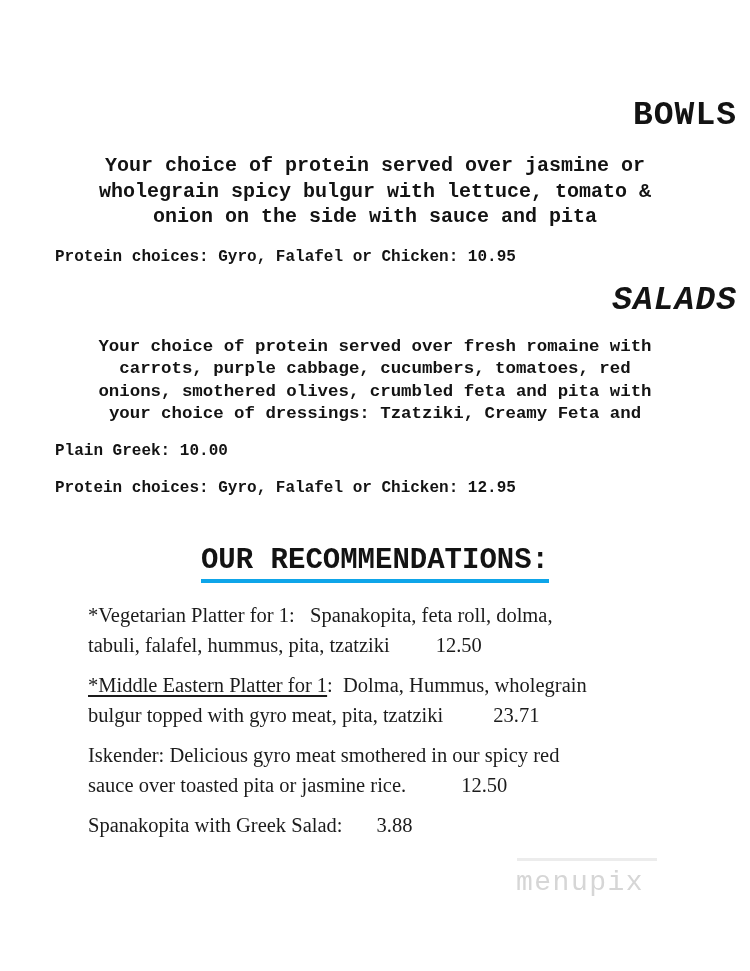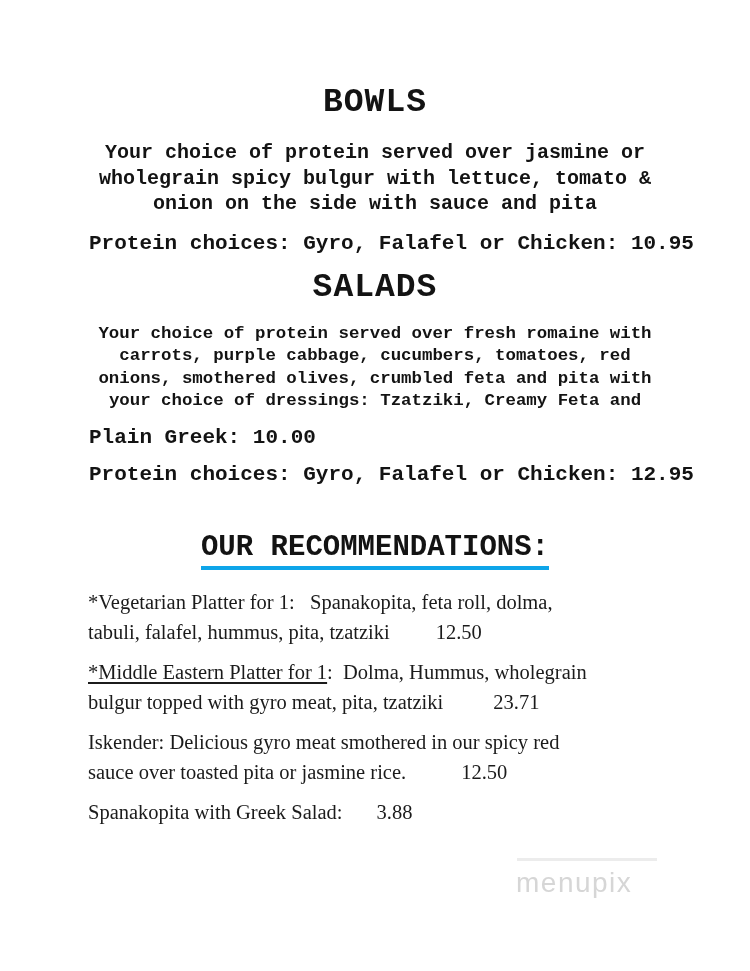--- a/index.html
+++ b/index.html
@@ -20,34 +20,34 @@
   }
   
   .mono {
     font-family: "Liberation Mono", "DejaVu Sans Mono", monospace;
     font-weight: bold;
     color: #131313;
   }
   .section-title {
     font-size: 33px;
     line-height: 1;
-    text-align: center;
-    margin: 0;
+    text-align: right;
+    margin: 13px;
     letter-spacing: 1px;
   }
-  .section-title.salads { margin-top: 14px; }
+  .section-title.salads { margin-top: 14px; font-style: italic; }
   .mono-desc { text-align: center; margin-top: 21px; }
   .mono-desc .line { white-space: pre; }
   .bowls-desc .line { font-size: 20px; line-height: 25.5px; }
   .salads-desc { margin-top: 19px; }
   .salads-desc .line { font-size: 17.4px; line-height: 22.5px; }
   .left-line {
-    font-size: 21px;
+    font-size: 16px;
     line-height: 26px;
-    padding-left: 89px;
+    padding-left: 55px;
     white-space: pre;
   }
   .protein-bowls { margin-top: 14px; }
   .plain-greek  { margin-top: 12px; }
   .protein-salads { margin-top: 11px; }
   
   .rec-title-wrap {
     text-align: center;
     margin-top: 44px;
   }
@@ -87,21 +87,21 @@
     left: 517px;
     top: 858px;
     width: 140px;
     height: 3px;
     background: #ececec;
   }
   .watermark-text {
     position: absolute;
     left: 516px;
     top: 868px;
-    font-family: Liberation Sans, sans-serif;
+    font-family: Liberation Mono, monospace;
     font-size: 28px;
     line-height: 30px;
     letter-spacing: 1.5px;
     color: #d6d6d6;
   }
 </style>
 </head>
 <body>
 
 <div id="page">

